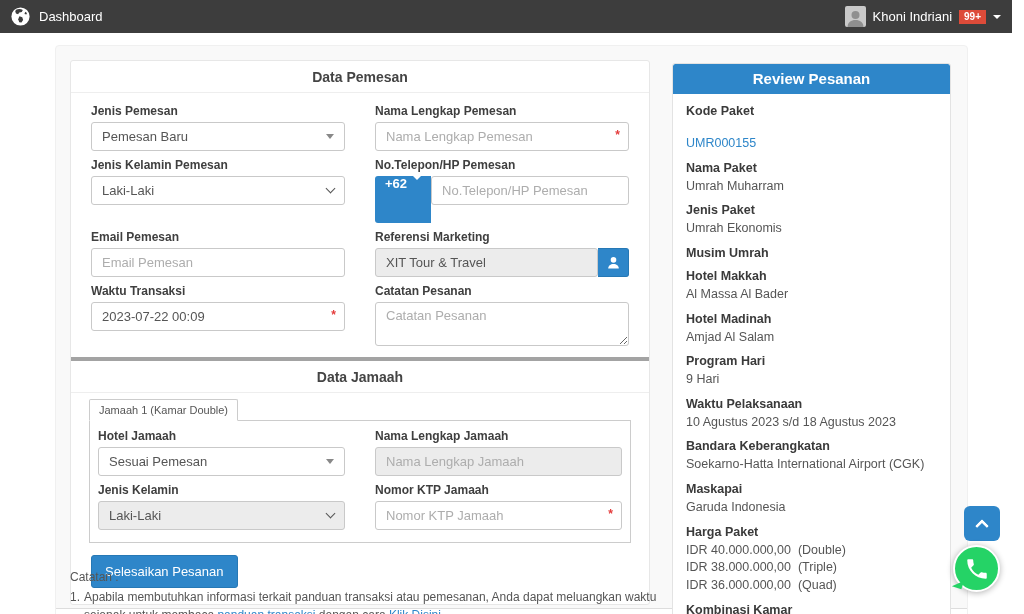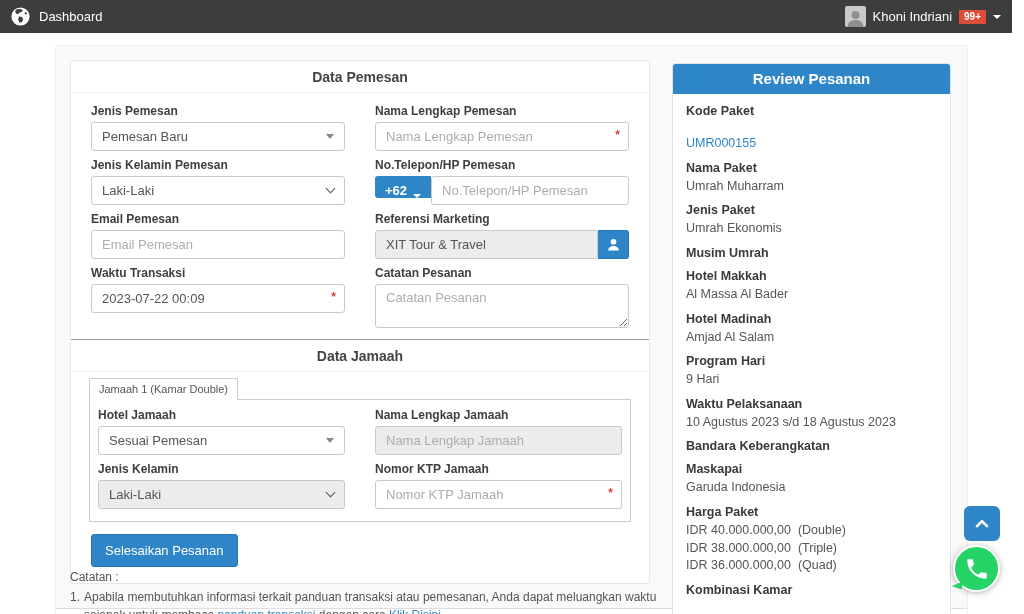--- a/index.html
+++ b/index.html
@@ -40,34 +40,34 @@
 
   .sel2, .selnat { width:100%; height:29px; border:1px solid #c9c9c9; border-radius:3px; background:#fff;
     font-size:13px; color:#555; padding:0 10px; display:flex; align-items:center; justify-content:space-between; cursor:pointer; }
   .selnat.disabled, .sel2.disabled { background:#ececec; }
   .s2caret { width:0; height:0; border-left:4px solid transparent; border-right:4px solid transparent; border-top:5px solid #888; }
   .chev { width:7px; height:7px; border-right:1.6px solid #555; border-bottom:1.6px solid #555;
     transform:rotate(45deg); margin-top:-4px; }
 
   .phone-group { display:flex; }
   .phone-prefix { background:#2e86c9; color:#fff; font-size:13px; font-weight:bold; border-radius:3px 0 0 3px;
-    display:flex; align-items:flex-end; gap:6px; padding:0 10px; height:22px; cursor:pointer; flex:0 0 auto; }
+    display:flex; align-items:flex-start; gap:6px; padding:0 10px; height:47px; cursor:pointer; flex:0 0 auto; }
   .phone-prefix .caret-down { border-top-color:#fff; }
   .phone-input { border-radius:0 3px 3px 0; border-left:none; flex:1; min-width:0; }
 
   .ref-group { display:flex; }
   .ref-input { flex:1; min-width:0; border-radius:3px 0 0 3px; }
   .ref-btn { width:31px; height:29px; background:#2e86c9; border:1px solid #2678b5; border-left:none;
     border-radius:0 3px 3px 0; display:flex; align-items:center; justify-content:center; cursor:pointer; }
 
   textarea.tarea { width:100%; height:44px; border:1px solid #c9c9c9; border-radius:3px;
     font-size:13px; color:#555; padding:5px 10px; font-family:inherit; resize:vertical; }
 
   .section-title { text-align:center; font-weight:bold; font-size:14px; color:#444;
-    border-top:1px solid #a3a3a3; border-bottom:1px solid #eee; padding:8px 0 7px; margin:4px 0 6px; }
+    border-top:4px solid #a3a3a3; border-bottom:1px solid #eee; padding:8px 0 7px; margin:4px 0 6px; }
 
   .tab { display:inline-block; margin-left:18px; margin-bottom:-1px; position:relative; z-index:2;
     font-size:11px; color:#555; background:#fff; border:1px solid #ccc; border-bottom-color:#fff;
     border-radius:2px 2px 0 0; padding:4px 9px; cursor:pointer; }
   .panel { margin:0 18px; border:1px solid #ccc; padding:8px 8px 10px; background:#fff; }
   .panel .frow { padding:0; }
 
   .submit-btn { margin:12px 20px 16px; background:#2e86c9; color:#fff; border:1px solid #2678b5;
     border-radius:3px; font-size:13px; padding:8px 13px; cursor:pointer; font-family:inherit; }
 
@@ -266,20 +266,21 @@
       <div class="rv-label">Musim Umrah</div>
       <div class="rv-label">Hotel Makkah</div>
       <div class="rv-value">Al Massa Al Bader</div>
       <div class="rv-label">Hotel Madinah</div>
       <div class="rv-value">Amjad Al Salam</div>
       <div class="rv-label">Program Hari</div>
       <div class="rv-value">9 Hari</div>
       <div class="rv-label">Waktu Pelaksanaan</div>
       <div class="rv-value">10 Agustus 2023 s/d 18 Agustus 2023</div>
       <div class="rv-label">Bandara Keberangkatan</div>
+      <div class="rv-value">Soekarno-Hatta International Airport (CGK)</div>
       <div class="rv-label">Maskapai</div>
       <div class="rv-value">Garuda Indonesia</div>
       <div class="rv-label">Harga Paket</div>
       <div class="rv-value">IDR 40.000.000,00  (Double)</div>
       <div class="rv-value">IDR 38.000.000,00  (Triple)</div>
       <div class="rv-value">IDR 36.000.000,00  (Quad)</div>
       <div class="rv-label">Kombinasi Kamar</div>
     </div>
 </div>
 

